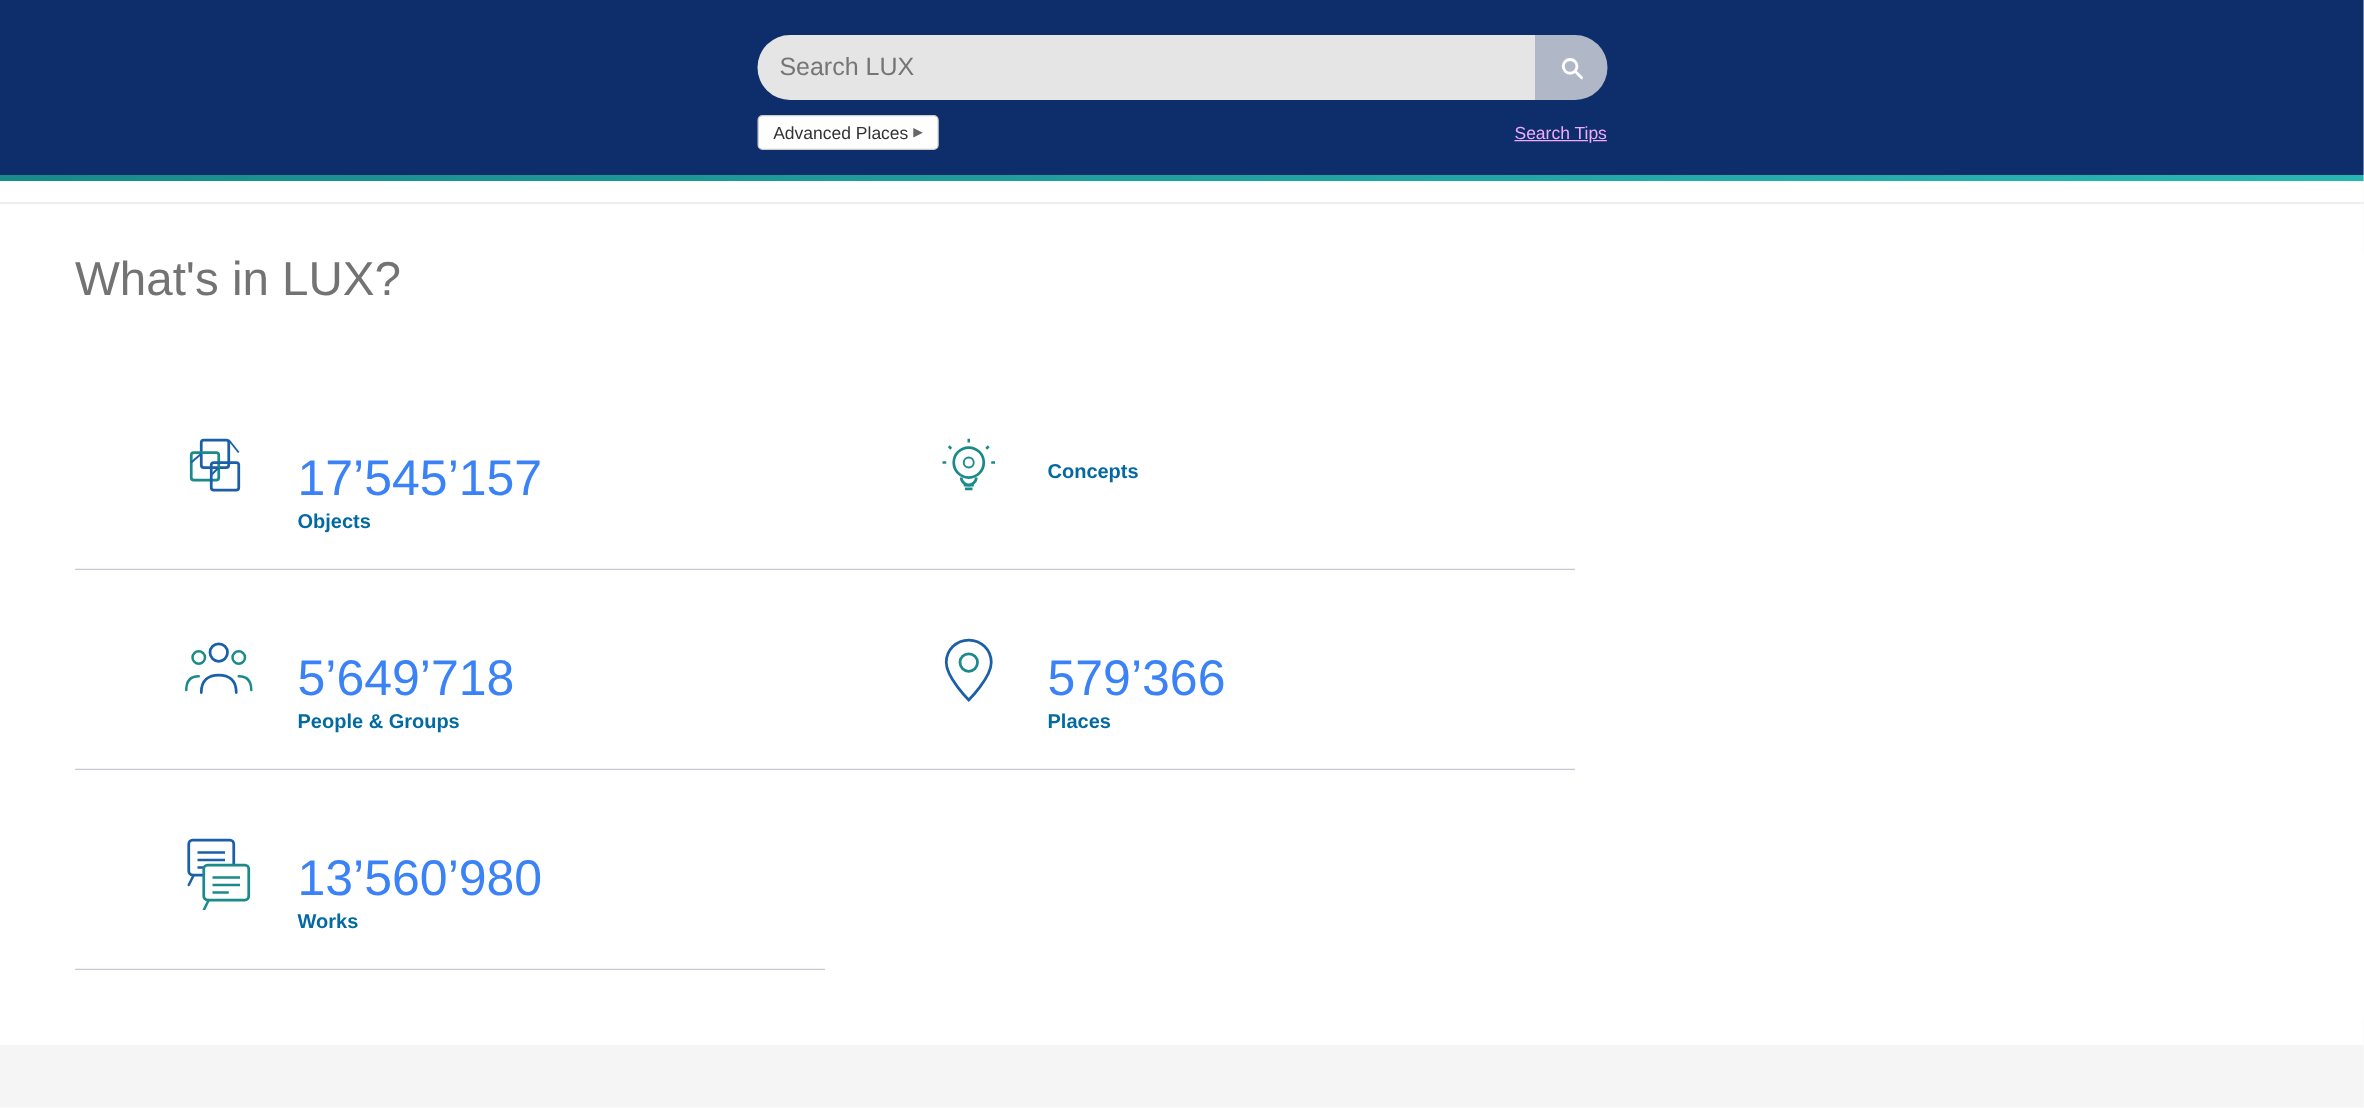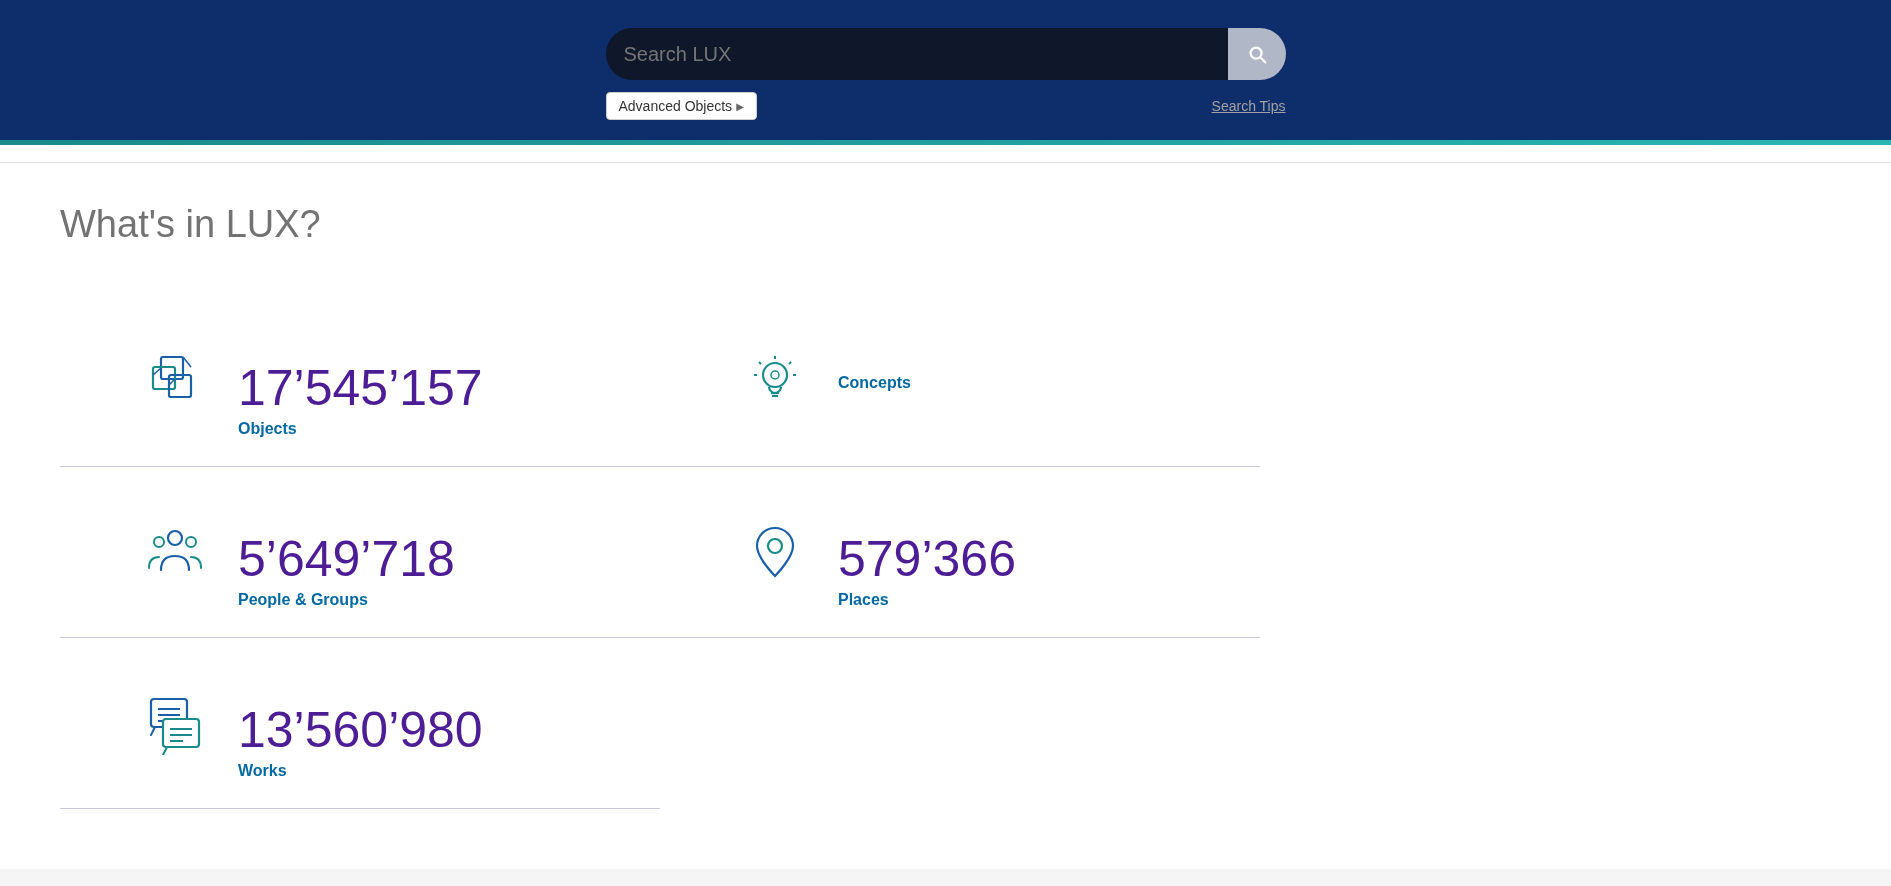--- a/index.html
+++ b/index.html
@@ -21,21 +21,21 @@
     }
     .search-input {
       flex: 1;
       height: 52px;
       font-size: 20px;
       padding: 0 18px;
       border: none;
       border-radius: 26px 0 0 26px;
       outline: none;
       color: #666;
-      background: #0f172a;
+      background: #e5e5e5;
     }
     .search-button {
       width: 58px;
       height: 52px;
       background: #b0b8c8;
       border: none;
       border-radius: 0 26px 26px 0;
       cursor: pointer;
       display: flex;
       align-items: center;
@@ -66,21 +66,21 @@
       display: flex;
       align-items: center;
       gap: 4px;
     }
     .advanced-search-btn .arrow {
       font-size: 10px;
       color: #666;
     }
     .search-tips-link {
       font-size: 14px;
-      color: #a3a3a3;
+      color: #f0abfc;
       text-decoration: underline;
       cursor: pointer;
       background: none;
       border: none;
     }
 
     
     .teal-bar {
       height: 5px;
       background: linear-gradient(to right, #1a8a8a, #2ab5b5);
@@ -129,23 +129,23 @@
       display: flex;
       align-items: center;
       justify-content: center;
     }
     .stat-icon svg {
       width: 64px;
       height: 64px;
     }
     .stat-text {}
     .stat-number {
-      font-size: 50px;
+      font-size: 40px;
       font-weight: 300;
-      color: #4c1d95;
+      color: #3b82f6;
       line-height: 1.1;
       margin-top: 37px;
     }
     .stat-label {
       font-size: 16px;
       font-weight: 700;
       color: #0369a1;
       margin-top: 4px;
     }
   </style>
@@ -156,21 +156,21 @@
   <div class="search-bar-row">
     <input class="search-input" type="text" placeholder="Search LUX" style="">
     <button class="search-button">
       <svg viewBox="0 0 24 24" xmlns="http://www.w3.org/2000/svg">
         <path d="M21 21l-4.35-4.35M17 11A6 6 0 1 1 5 11a6 6 0 0 1 12 0z" stroke="#fff" stroke-width="2.5" fill="none" stroke-linecap="round"></path>
       </svg>
     </button>
   </div>
   <div class="search-sub-row">
     <button class="advanced-search-btn">
-      <span>Advanced Objects</span>
+      <span>Advanced Places</span>
       <span class="arrow">▶</span>
     </button>
     <button class="search-tips-link">Search Tips</button>
   </div>
 </div>
 
 <div class="teal-bar"></div>
 <div class="white-stripe"></div>
 
 <div class="main-content">

